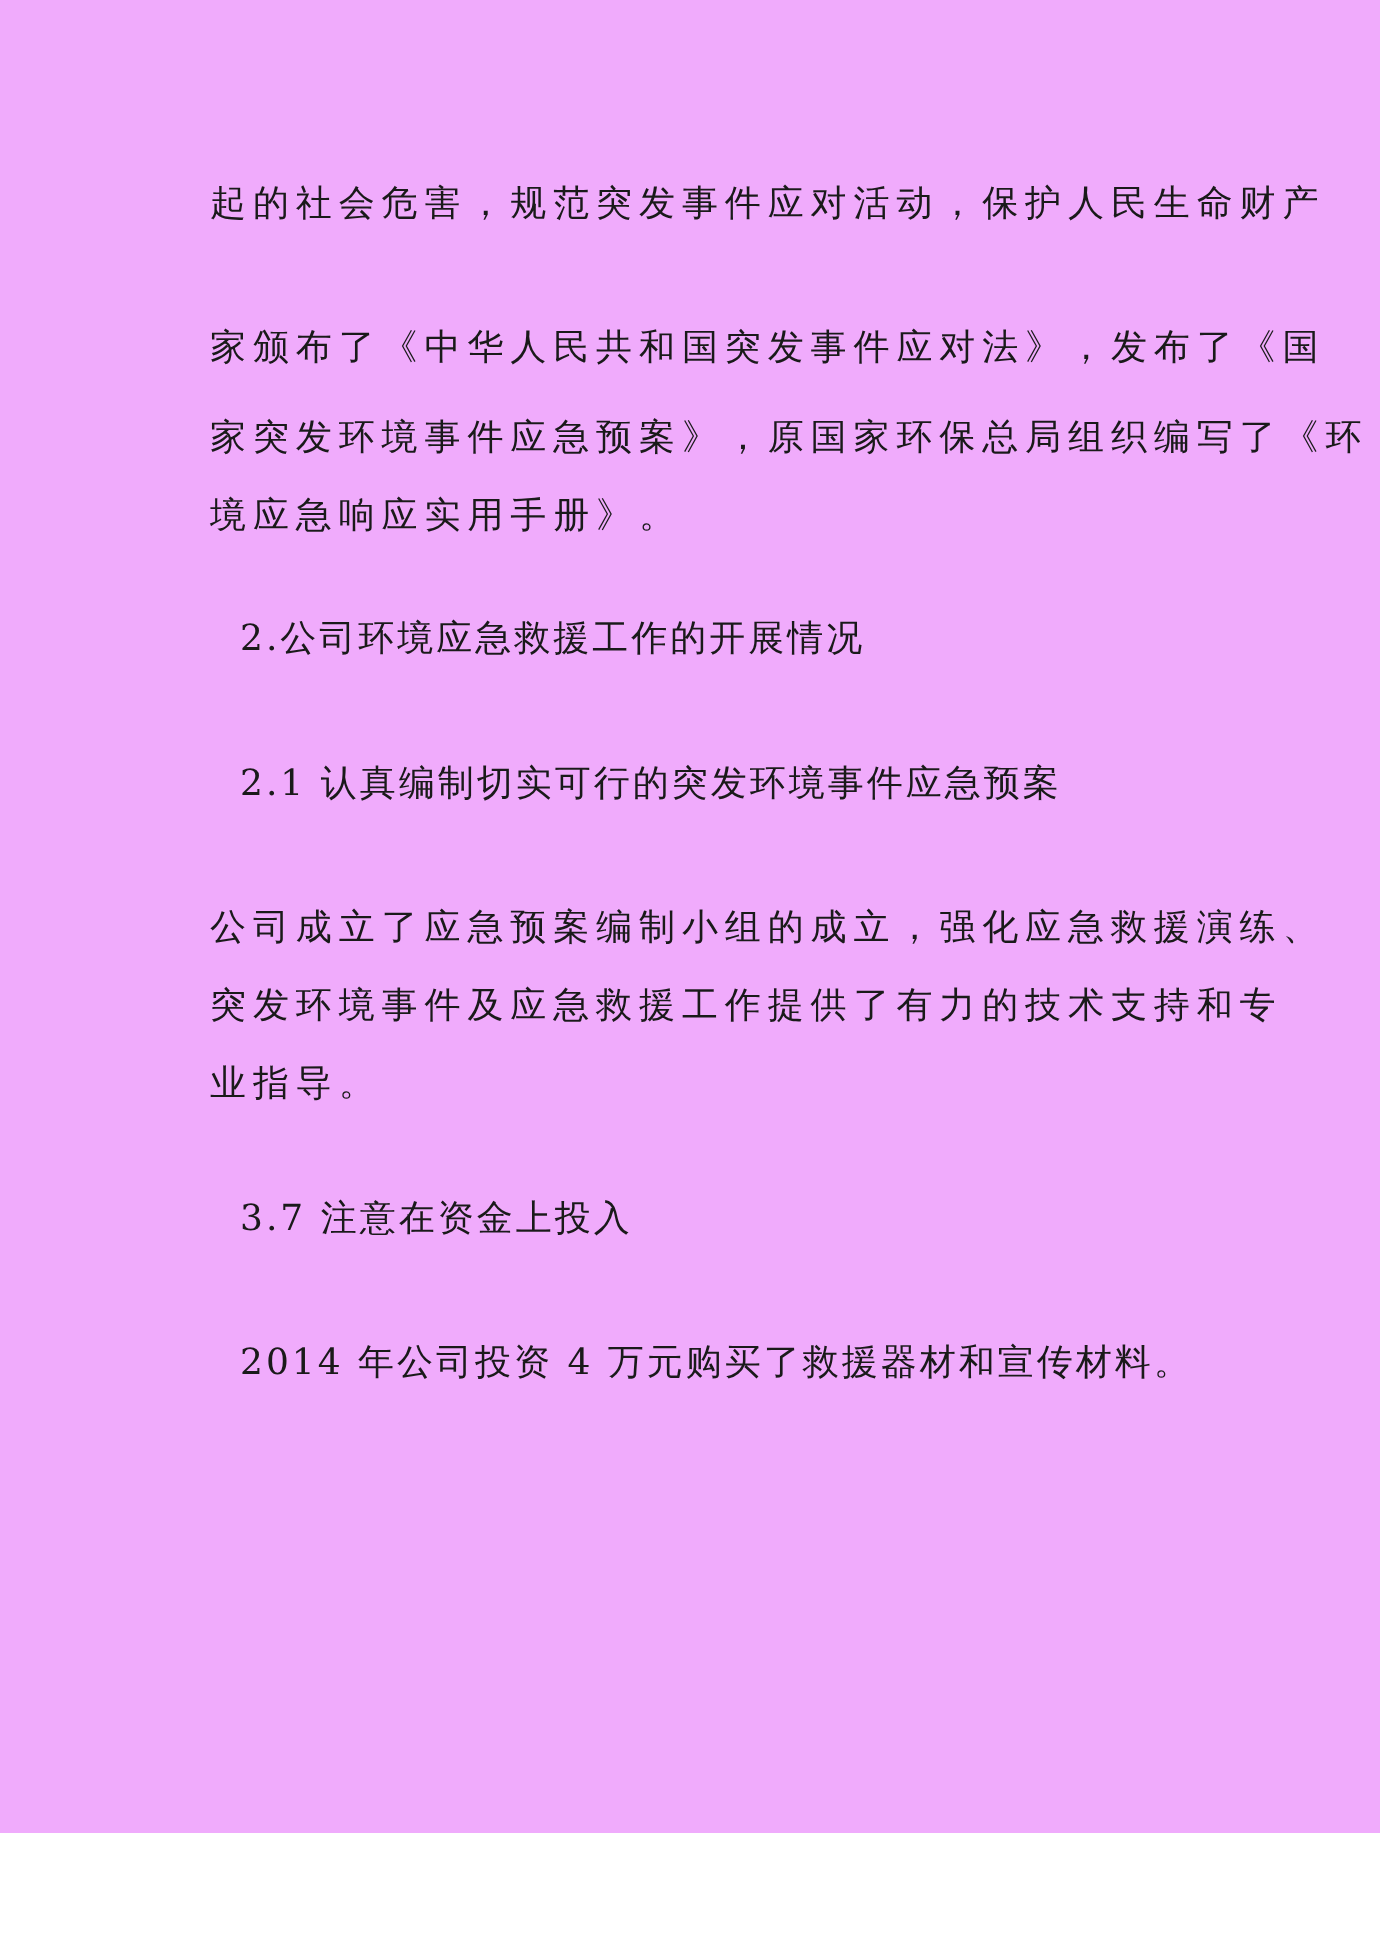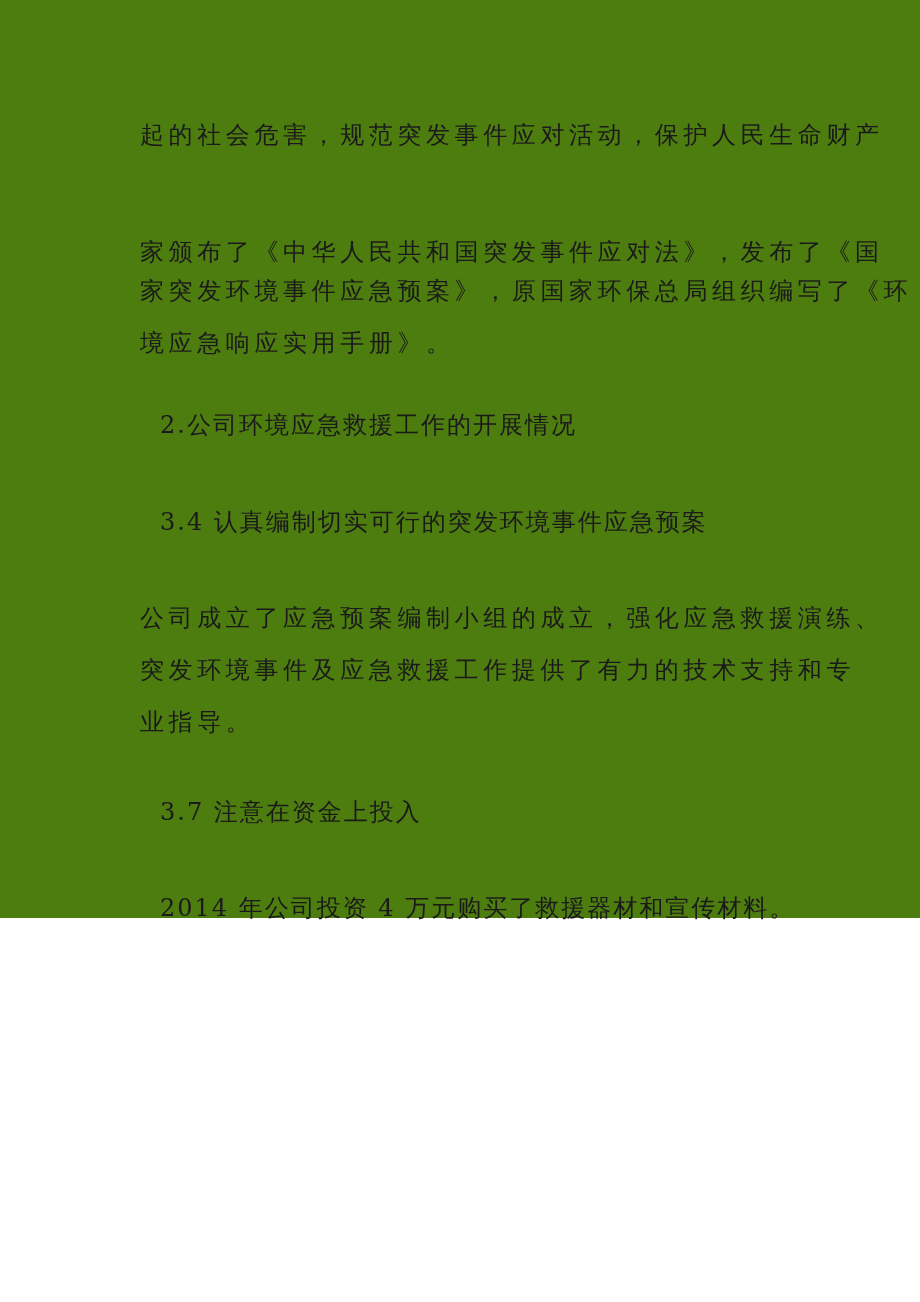--- a/index.html
+++ b/index.html
@@ -13,49 +13,49 @@
       position: relative;
       overflow: hidden;
       font-family: "DejaVu Serif", "Liberation Serif", serif;
       color: #1a1a1a;
     }
     .page {
       position: absolute;
       left: 0;
       top: 0;
       width: 920px;
-      height: 918px;
-      background: #4d7c0f;
+      height: 1222px;
+      background: #f0abfc;
     }
     .line {
       position: absolute;
       left: 140px;
       font-size: 24px;
       line-height: 30px;
       white-space: nowrap;
       letter-spacing: 4.6px;
     }
     .heading {
       letter-spacing: 2px;
       margin-left: 20px;
     }
   </style>
 </head>
 <body>
 
 <div class="page">
 
   <div class="line" style="top:120px">起的社会危害，规范突发事件应对活动，保护人民生命财产</div>
-  <div class="line" style="top:237px">家颁布了《中华人民共和国突发事件应对法》，发布了《国</div>
+  <div class="line" style="top:216px">家颁布了《中华人民共和国突发事件应对法》，发布了《国</div>
   <div class="line" style="top:276px">家突发环境事件应急预案》，原国家环保总局组织编写了《环</div>
   <div class="line" style="top:328px">境应急响应实用手册》。</div>
 
   <div class="line heading" style="top:410px">2.公司环境应急救援工作的开展情况</div>
 
-  <div class="line heading" style="top:507px">3.4 认真编制切实可行的突发环境事件应急预案</div>
+  <div class="line heading" style="top:507px">2.1 认真编制切实可行的突发环境事件应急预案</div>
 
   <div class="line" style="top:603px">公司成立了应急预案编制小组的成立，强化应急救援演练、</div>
   <div class="line" style="top:655px">突发环境事件及应急救援工作提供了有力的技术支持和专</div>
   <div class="line" style="top:707px">业指导。</div>
 
   <div class="line heading" style="top:797px">3.7 注意在资金上投入</div>
 
   <div class="line heading" style="top:893px">2014 年公司投资 4 万元购买了救援器材和宣传材料。</div>
 
 

